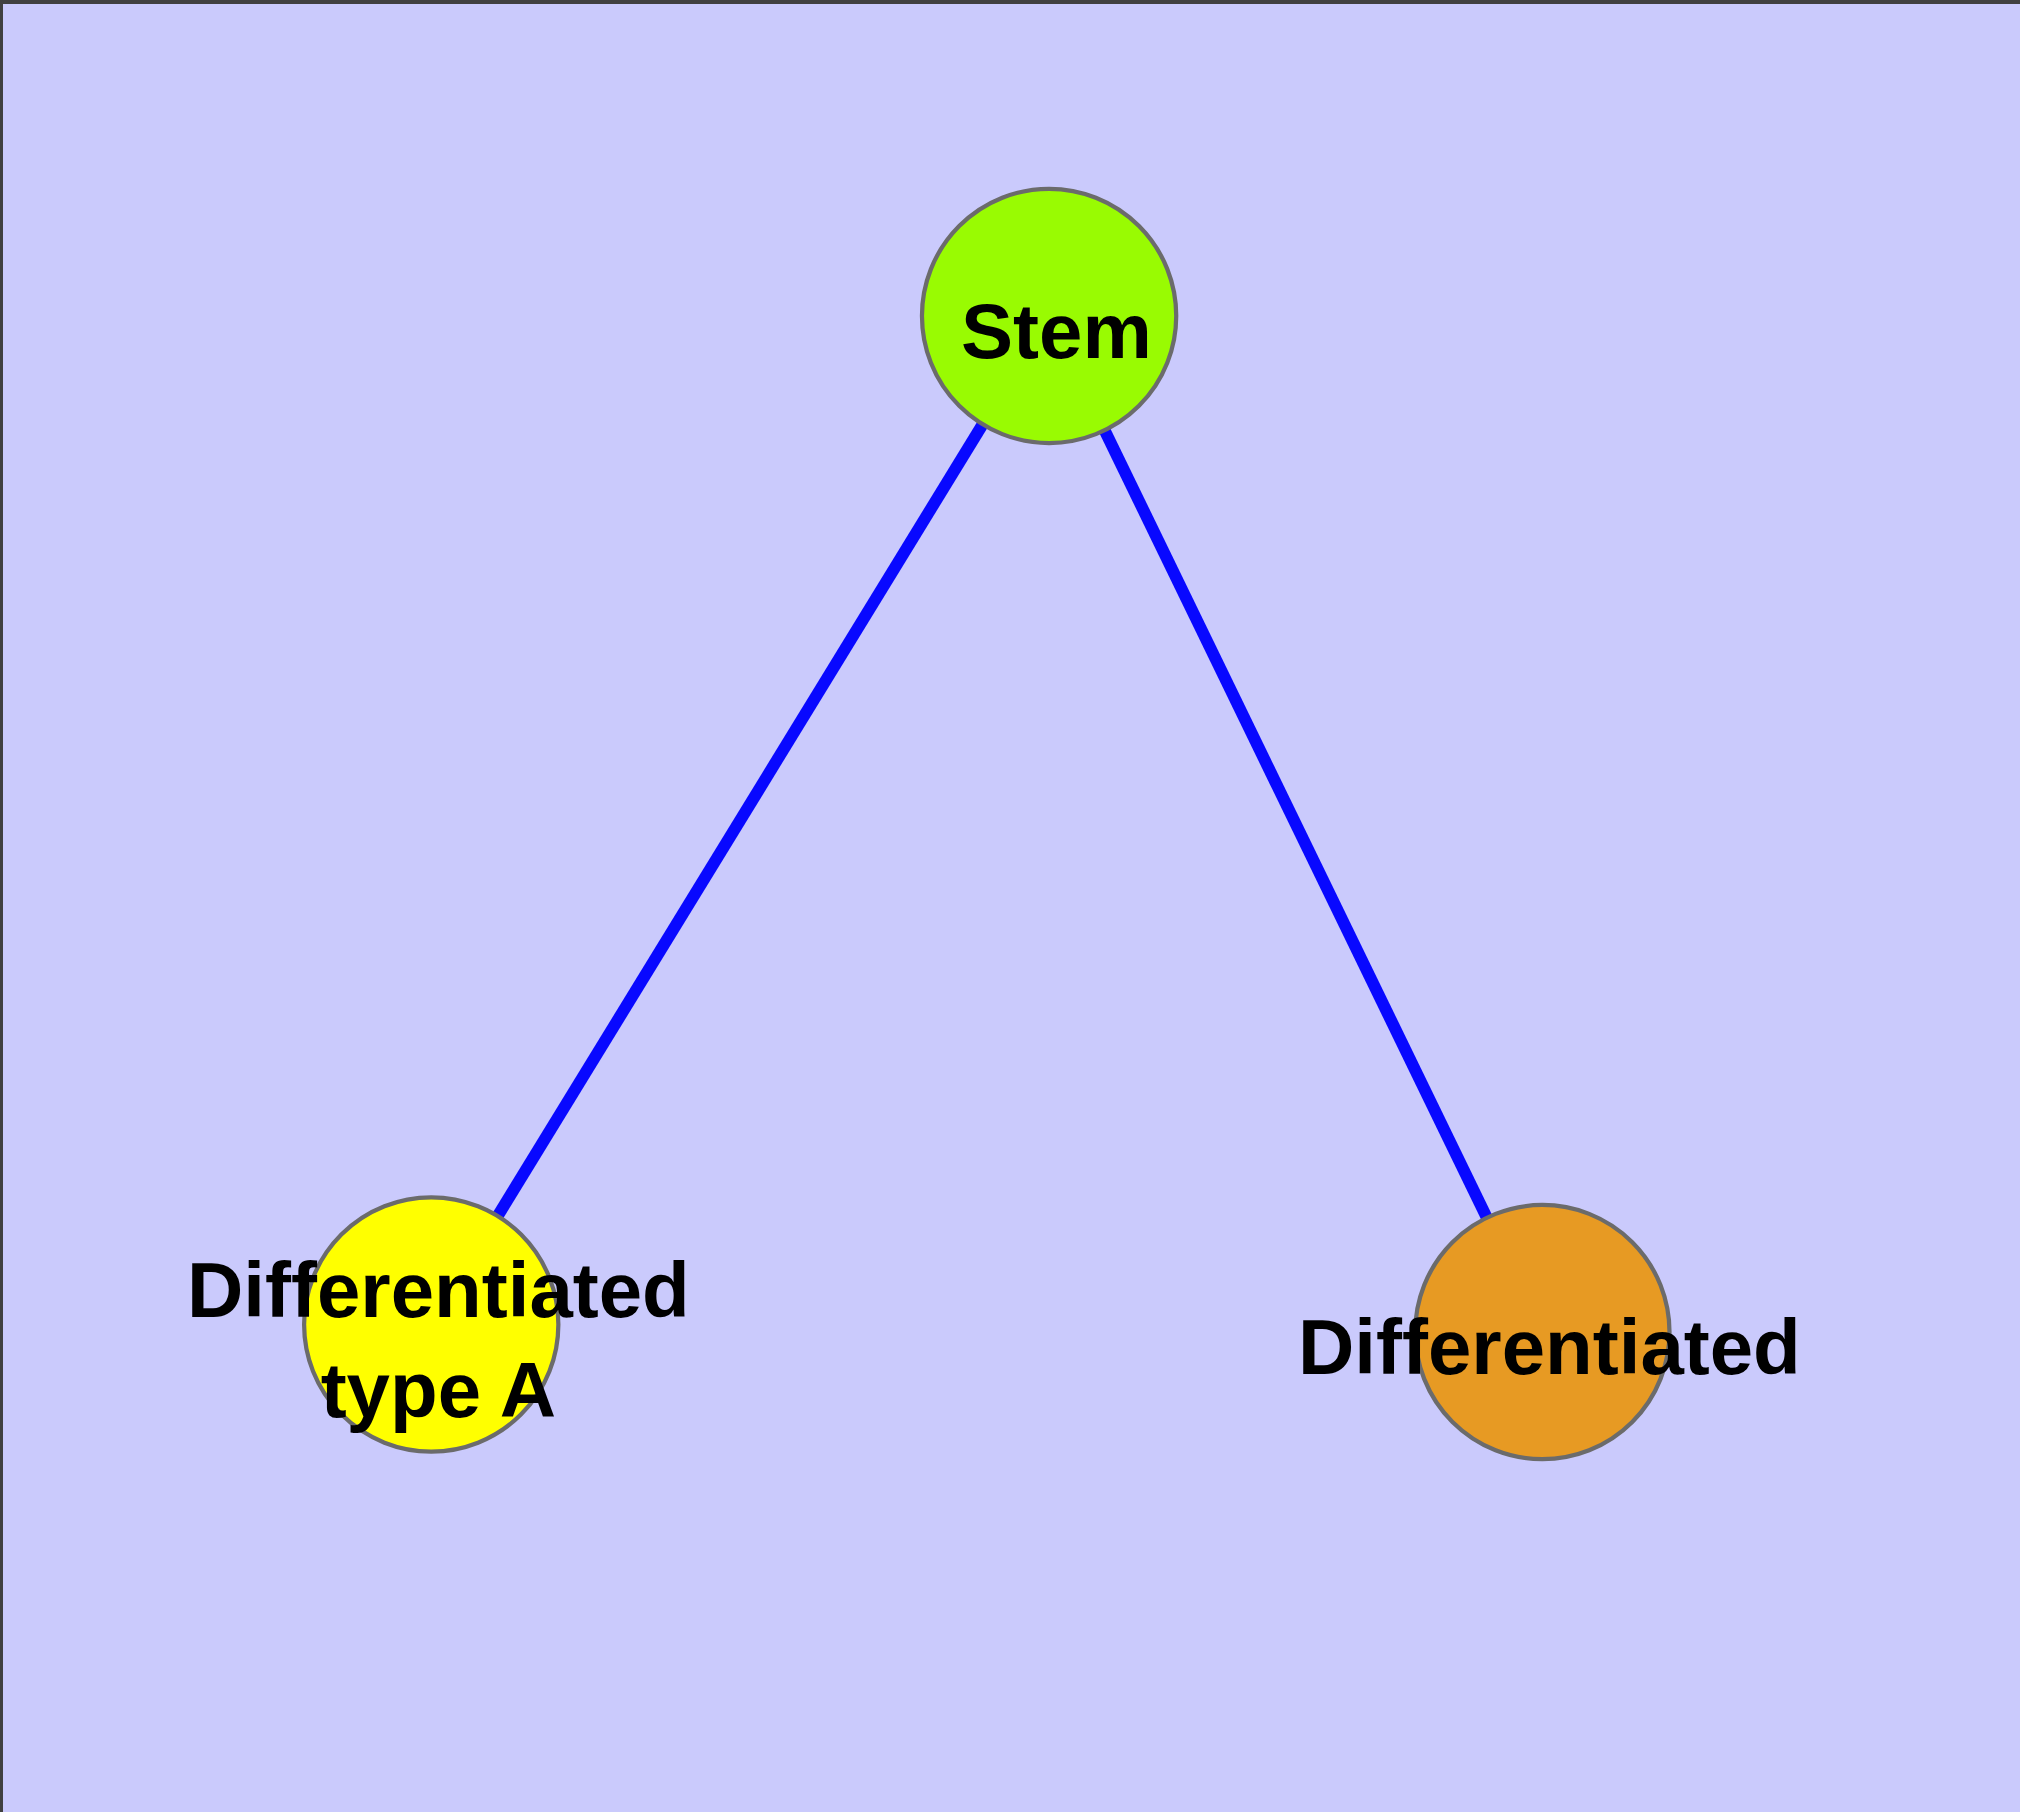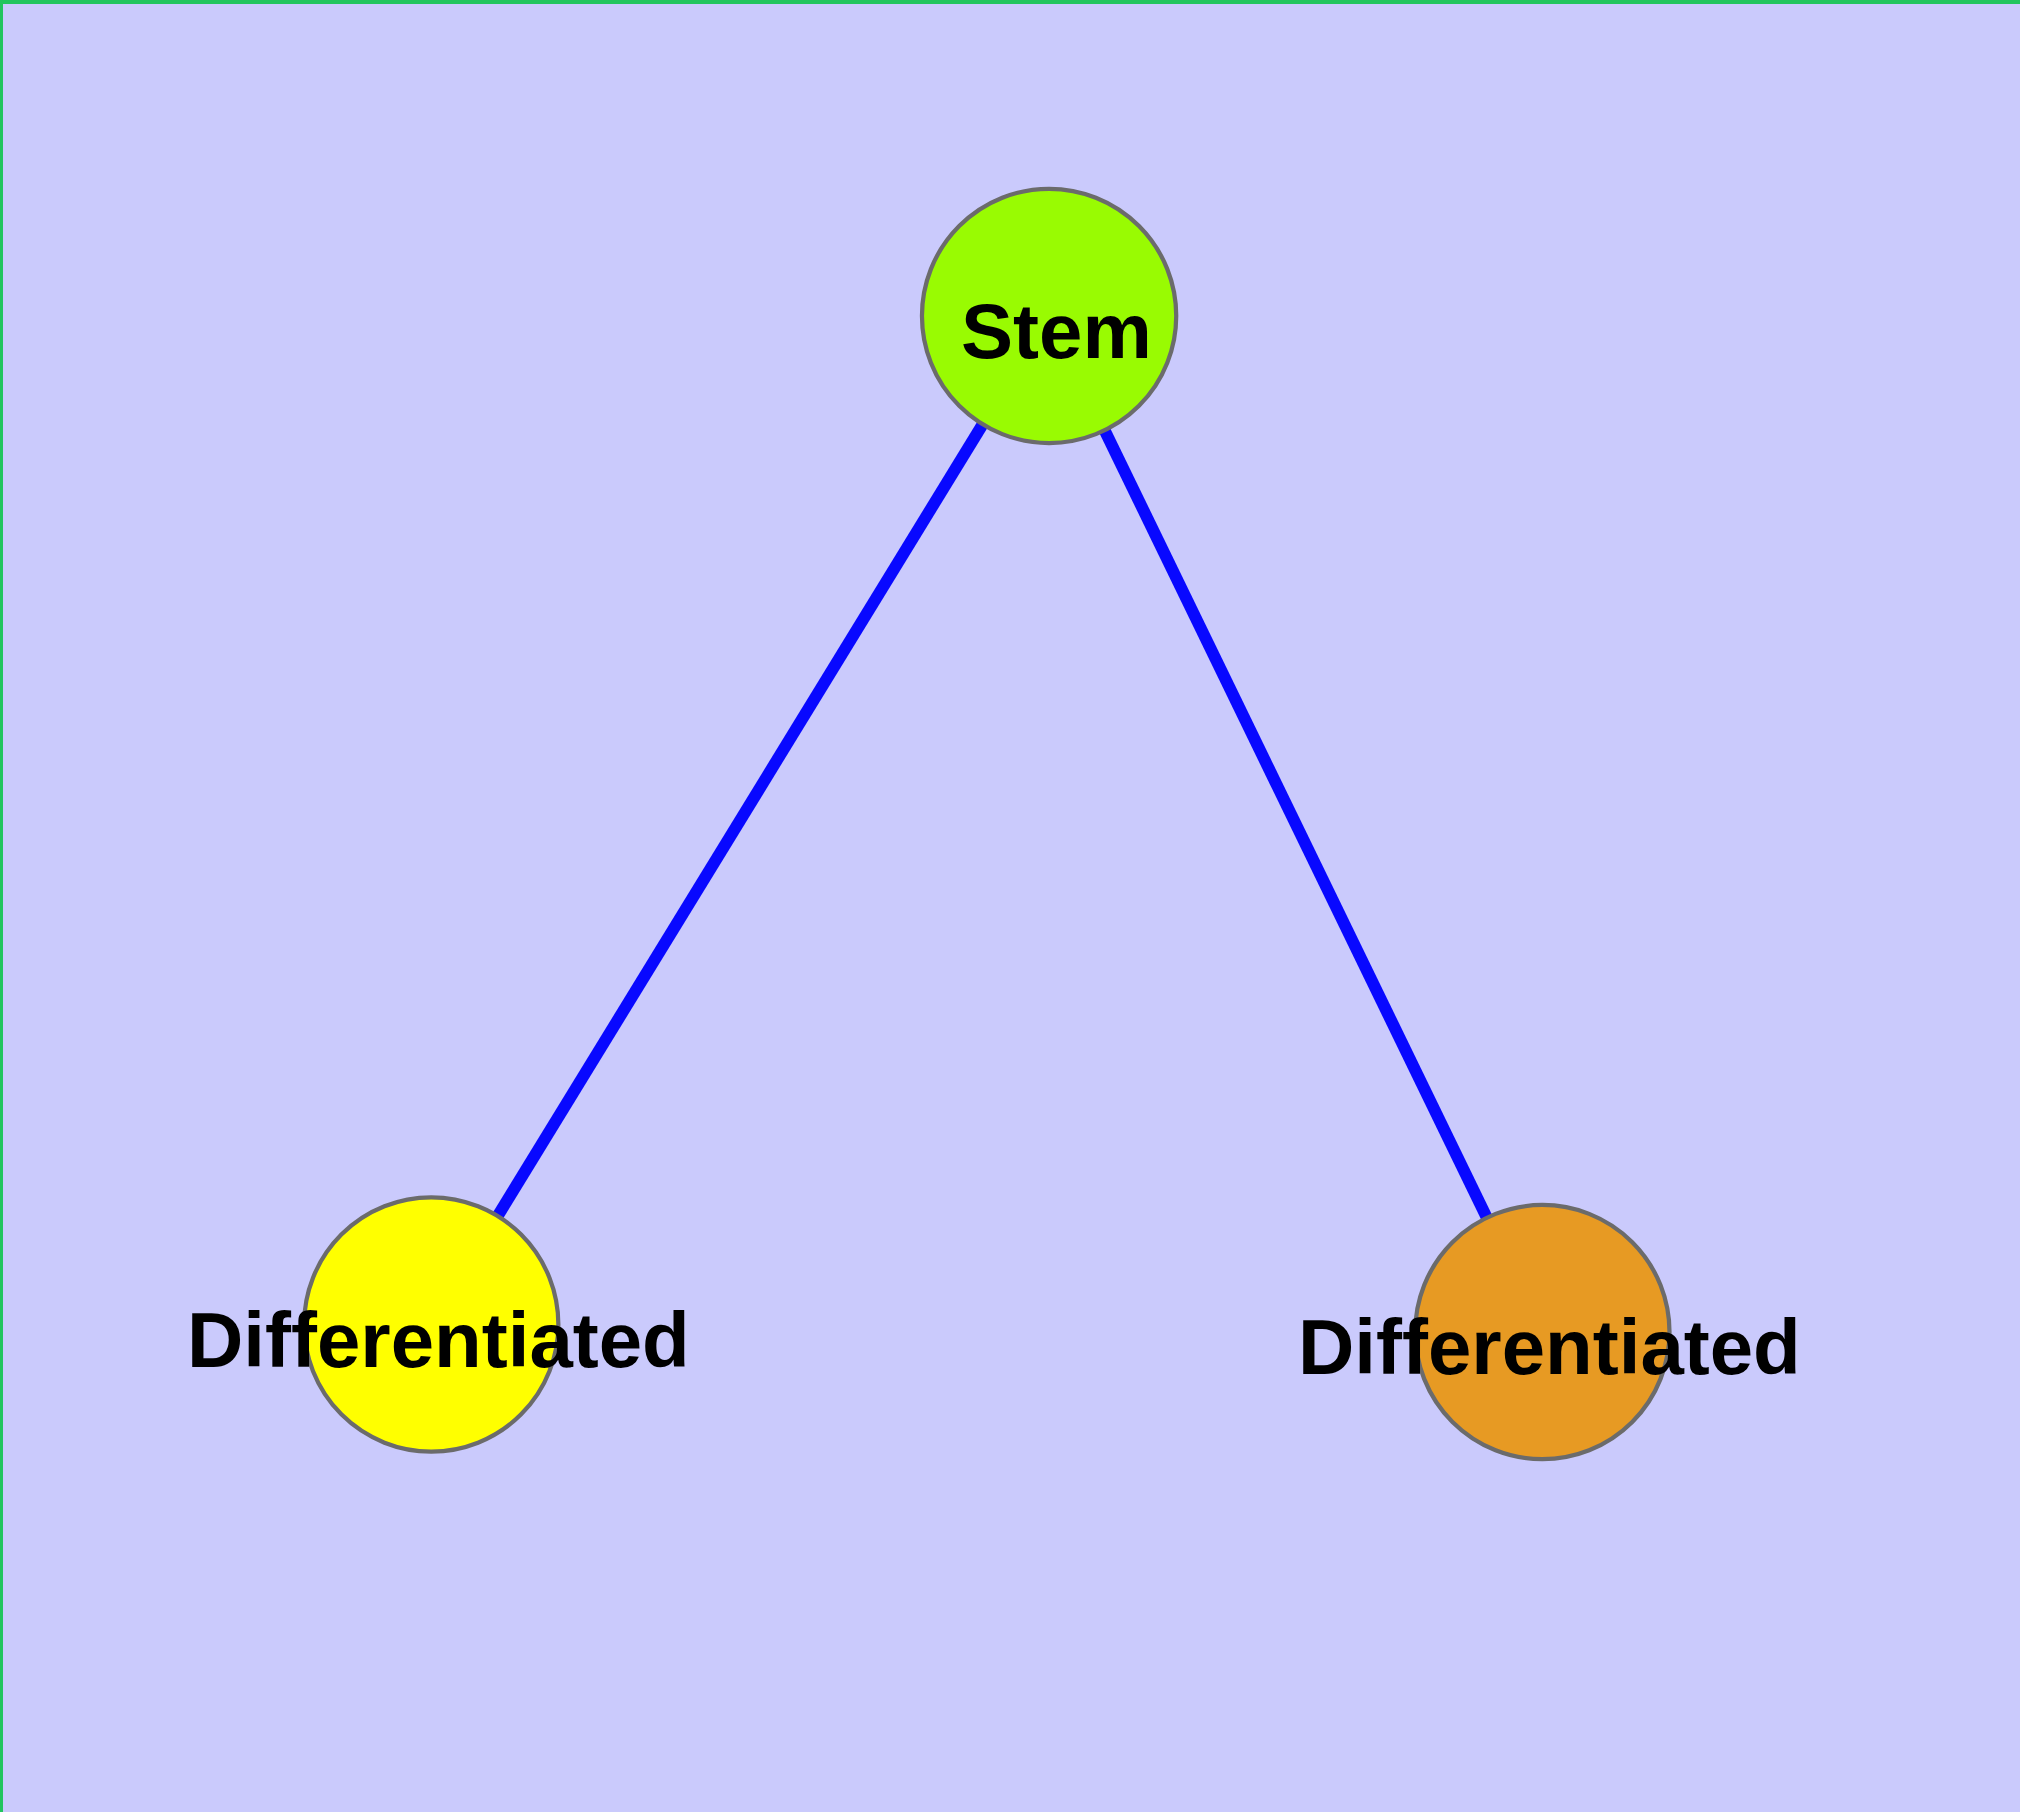--- a/index.html
+++ b/index.html
@@ -7,21 +7,21 @@
     padding: 0;
     background: #ffffff;
     width: 2021px;
     height: 1812px;
     overflow: hidden;
   }
   #stage {
     position: relative;
     width: 2021px;
     height: 1812px;
-    background: #22c55e;
+    background: #404040;
   }
   #canvas {
     position: absolute;
     left: 3.4px;
     top: 4.2px;
     right: 0;
     bottom: 0;
   }
   #graph-svg {
     position: absolute;
@@ -56,19 +56,20 @@
       <circle cx="509" cy="1563" r="150" fill="#FFFF00" stroke="#6B6B6B" stroke-width="5"></circle>
       <circle cx="1820" cy="1572" r="150" fill="#E79A23" stroke="#6B6B6B" stroke-width="5"></circle>
     </svg>
 
     <div class="node-label" style="left: 1053px; top: 327px; color: rgb(0, 0, 0);">
       <div>Stem</div>
 
     </div>
     <div class="node-label" style="left: 435px; top: 1336px; color: rgb(0, 0, 0);">
       <div>Differentiated</div>
+      <div>type A</div>
     </div>
     <div class="node-label" style="left: 1546px; top: 1343px; color: rgb(0, 0, 0);">
       <div>Differentiated</div>
     </div>
   </div>
 </div>
 
 
 </body></html>

